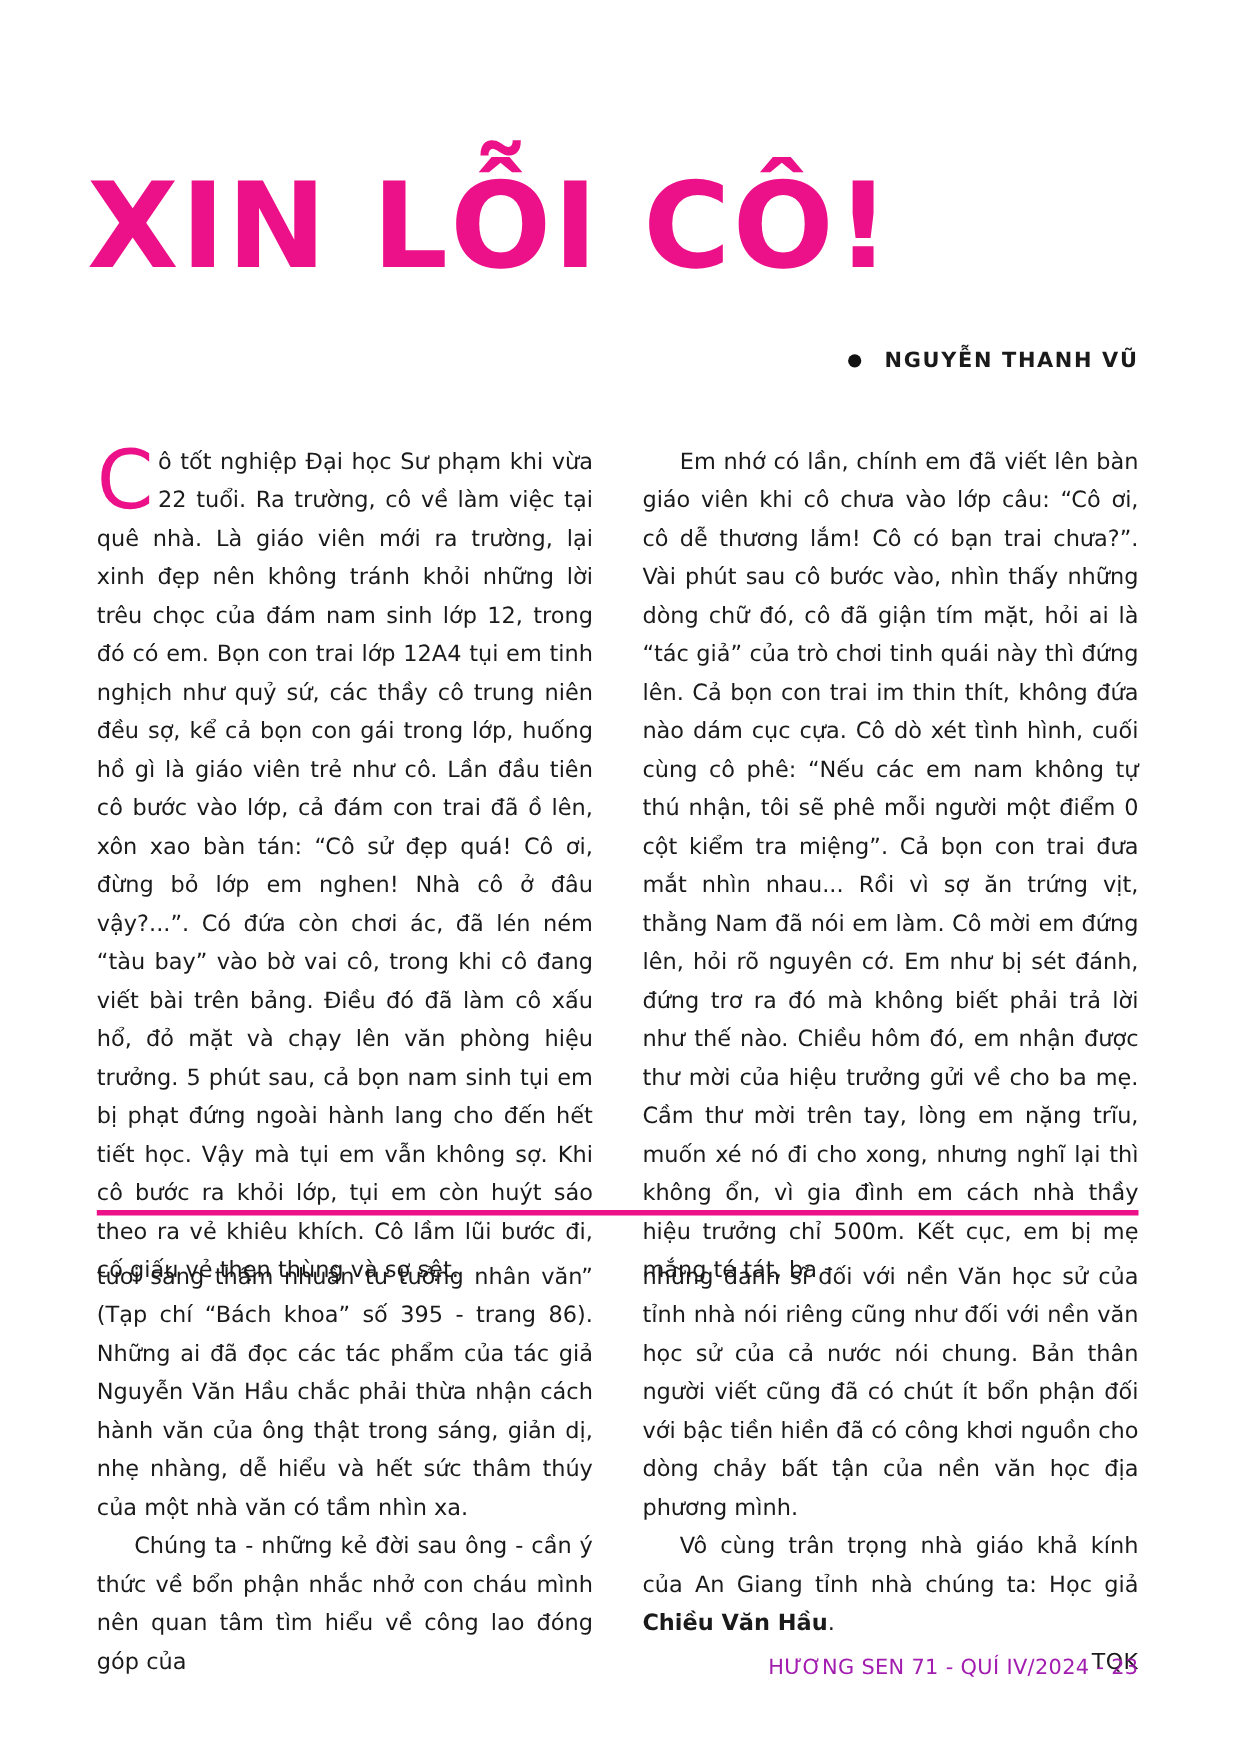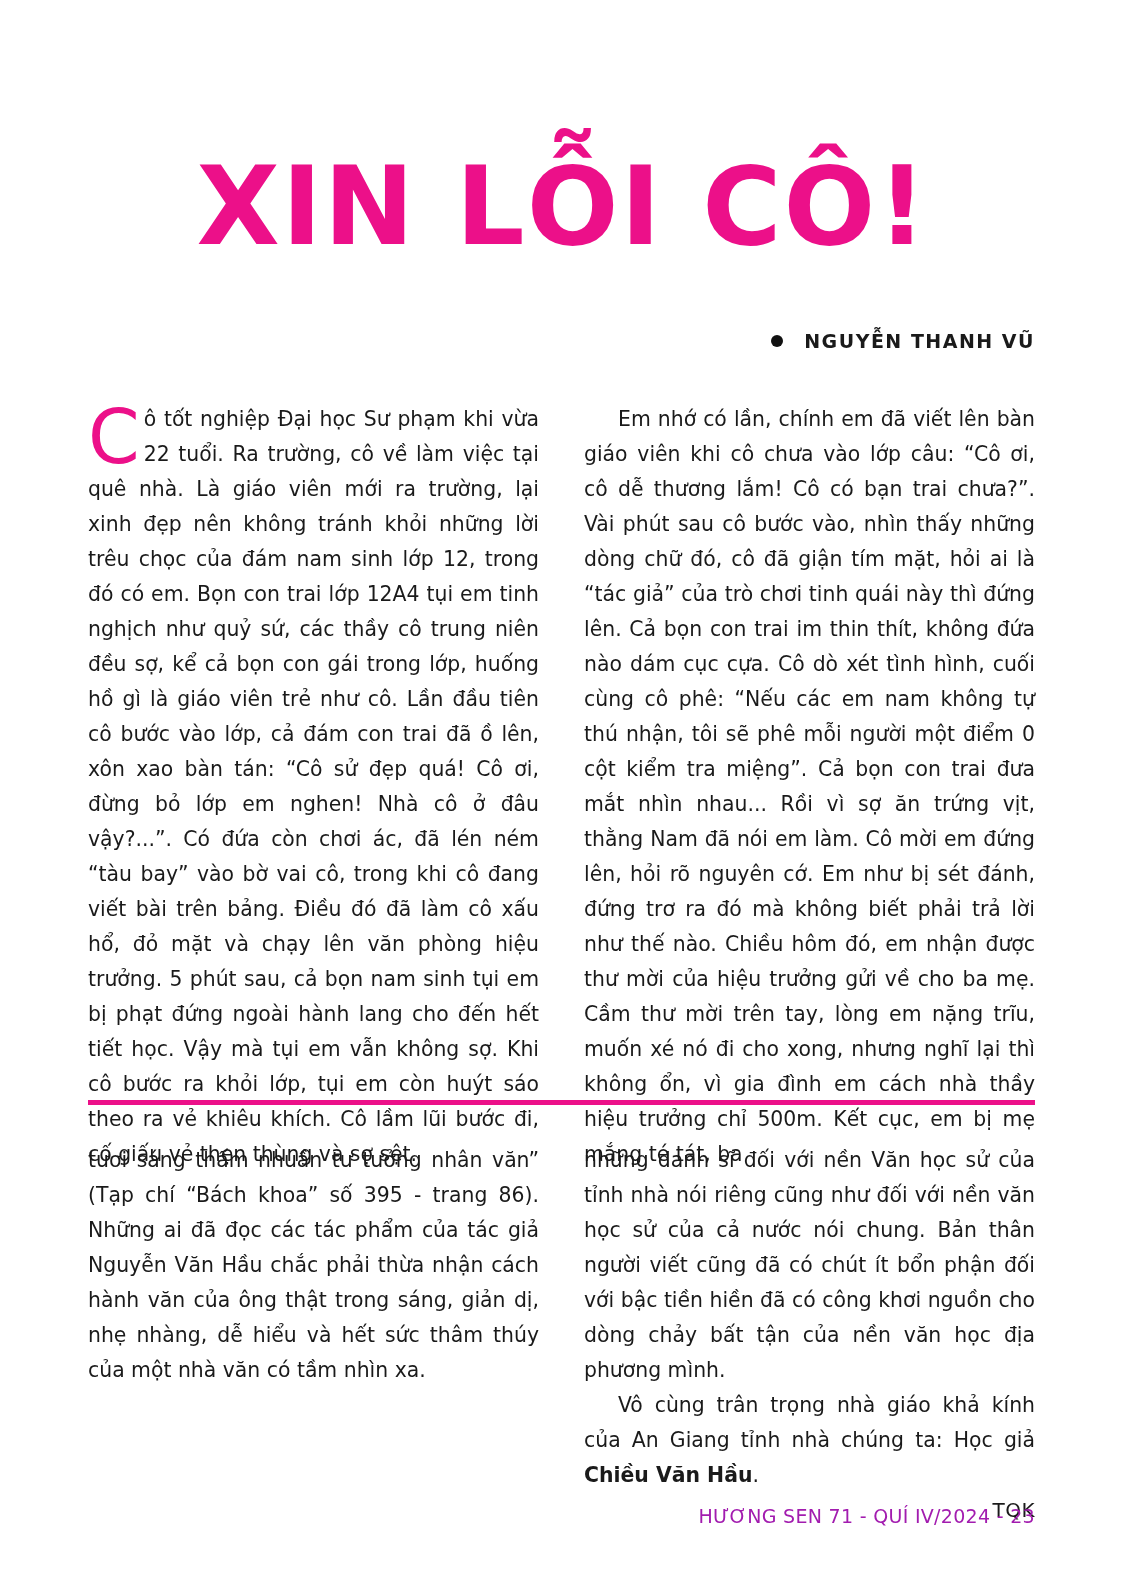--- a/index.html
+++ b/index.html
@@ -15,37 +15,37 @@
     color: #1a1a1a;
   }
   .page {
     position: absolute;
     inset: 0;
     padding: 0;
   }
   
   .title {
     position: absolute;
-    left: 89px;
+    left: 79px;
     top: 150px;
     width: 947px;
-    text-align: center;
+    text-align: left;
     font-family: "DejaVu Sans", sans-serif;
     font-weight: bold;
     font-size: 108px;
     letter-spacing: 2px;
     color: #ec1089;
     line-height: 1.05;
     white-space: nowrap;
   }
   
   .byline {
     position: absolute;
     right: 88px;
-    top: 330px;
+    top: 317px;
     display: flex;
     align-items: center;
     gap: 21px;
     font-size: 19px;
     font-weight: bold;
     letter-spacing: 1.5px;
   }
   .byline .bullet {
     width: 12px;
     height: 12px;
@@ -146,20 +146,21 @@
     <div class="col">
       <p class="indent">Em nhớ có lần, chính em đã viết lên bàn giáo viên khi cô chưa vào lớp câu: “Cô ơi, cô dễ thương lắm! Cô có bạn trai chưa?”. Vài phút sau cô bước vào, nhìn thấy những dòng chữ đó, cô đã giận tím mặt, hỏi ai là “tác giả” của trò chơi tinh quái này thì đứng lên. Cả bọn con trai im thin thít, không đứa nào dám cục cựa. Cô dò xét tình hình, cuối cùng cô phê: “Nếu các em nam không tự thú nhận, tôi sẽ phê mỗi người một điểm 0 cột kiểm tra miệng”. Cả bọn con trai đưa mắt nhìn nhau... Rồi vì sợ ăn trứng vịt, thằng Nam đã nói em làm. Cô mời em đứng lên, hỏi rõ nguyên cớ. Em như bị sét đánh, đứng trơ ra đó mà không biết phải trả lời như thế nào. Chiều hôm đó, em nhận được thư mời của hiệu trưởng gửi về cho ba mẹ. Cầm thư mời trên tay, lòng em nặng trĩu, muốn xé nó đi cho xong, nhưng nghĩ lại thì không ổn, vì gia đình em cách nhà thầy hiệu trưởng chỉ 500m. Kết cục, em bị mẹ mắng té tát, ba</p>
     </div>
   </div>
 
   <div class="divider"></div>
 
   <div class="cols-lower">
     <div class="col">
       <p>tươi sáng thấm nhuần tư tưởng nhân văn” (Tạp chí “Bách khoa” số 395 - trang 86). Những ai đã đọc các tác phẩm của tác giả Nguyễn Văn Hầu chắc phải thừa nhận cách hành văn của ông thật trong sáng, giản dị, nhẹ nhàng, dễ hiểu và hết sức thâm thúy của một nhà văn có tầm nhìn xa.</p>
+      <p class="indent">Chúng ta - những kẻ đời sau ông - cần ý thức về bổn phận nhắc nhở con cháu mình nên quan tâm tìm hiểu về công lao đóng góp  của</p>
     </div>
     <div class="col">
       <p>những danh sĩ đối với nền Văn học sử của tỉnh nhà nói riêng cũng như đối với nền văn học sử của cả nước nói chung. Bản thân người viết cũng đã có chút ít bổn phận đối với bậc tiền hiền đã có công khơi nguồn cho dòng chảy bất tận của nền văn học địa phương mình.</p>
       <p class="indent"><span>Vô cùng trân trọng nhà giáo khả kính của An Giang tỉnh nhà chúng ta: Học giả </span><b class="name">Chiều Văn Hầu</b><span>.</span></p>
       <p class="tqk">TQK</p>
     </div>
   </div>
 
   <div class="footer">HƯƠNG SEN 71 - QUÍ IV/2024 - 23</div>
 

